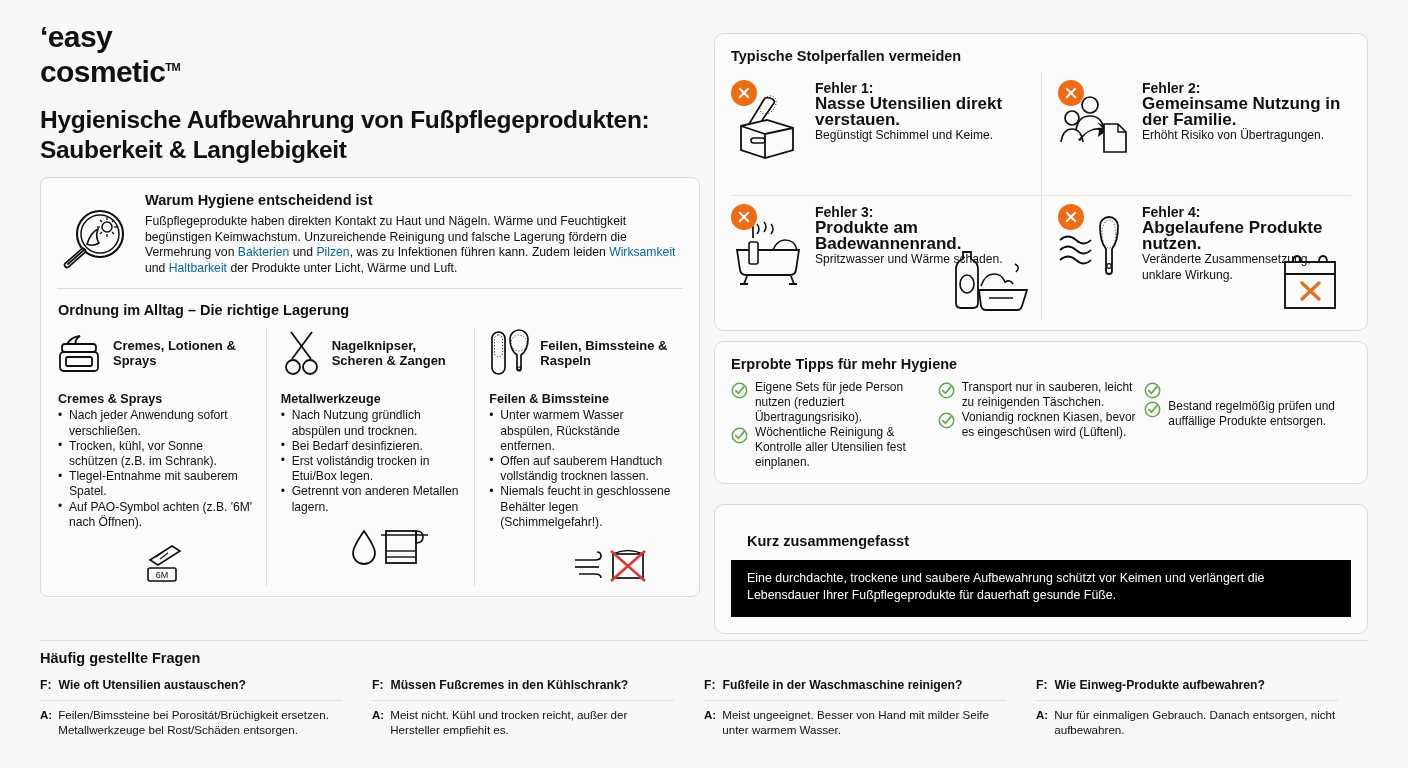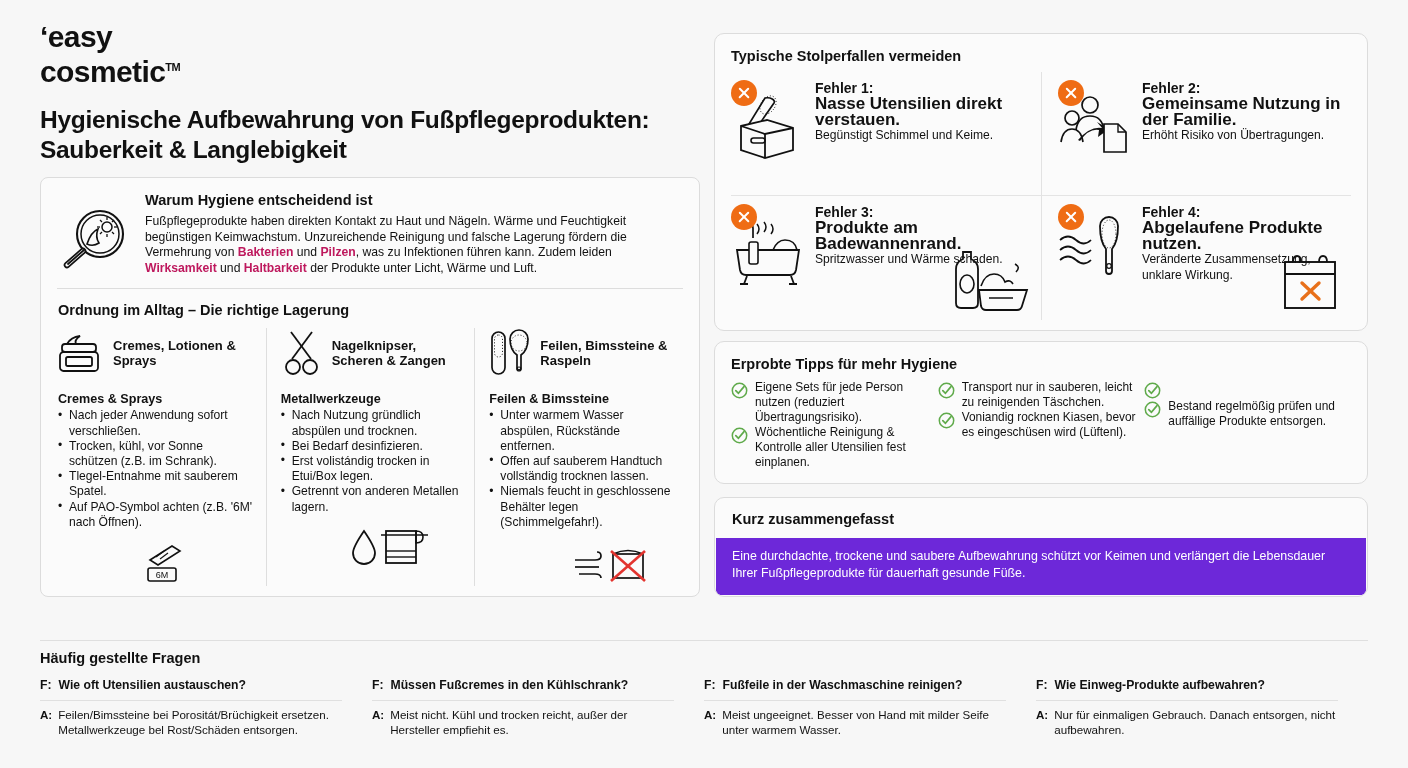--- a/index.html
+++ b/index.html
@@ -45,21 +45,21 @@
 
   
   .why-card { padding: 14px 16px 10px 16px; border-radius: 8px; }
   .why-row { display: flex; gap: 14px; align-items: flex-start; }
   .why-ico { flex: 0 0 74px; padding-top: 16px; }
   .why-body { flex: 1 1 auto; }
   .why-head {
     font-size: 14.5px; font-weight: 700; margin-bottom: 6px;
   }
   .why-text { font-size: 12.2px; line-height: 15.6px; }
-  .hl { color: #be185d; font-weight: 700; }
+  .hl { color: #0369a1; font-weight: 400; }
   .hr-line { height: 1px; background: #dddddd; margin: 12px 0 0 0; }
 
   
   .storage-head { font-size: 14.5px; font-weight: 700; padding: 13px 0 10px 1px; }
   .storage-cols { display: flex; }
   .st-col { flex: 1 1 33.33%; padding: 0 12px 0 0; position: relative; }
   .st-col + .st-col { border-left: 1px solid #dedede; padding-left: 14px; }
   .st-col:nth-child(1) { padding-left: 1px; }
   .st-top { display: flex; align-items: center; gap: 9px; min-height: 50px; }
   .st-top-label { font-size: 13px; font-weight: 700; line-height: 15.5px; }
@@ -123,24 +123,24 @@
 
   
   .tips-card { margin-top: 10px; padding: 14px 16px 12px 16px; }
   .tips-cols { display: flex; }
   .tips-col { flex: 1 1 33.33%; padding-right: 8px; }
   .tip-item { display: flex; gap: 7px; align-items: flex-start; }
   .tip-check { flex: 0 0 17px; margin-top: 2px; }
   .tip-text { font-size: 11.9px; line-height: 15.1px; }
 
   
-  .sum-card { margin-top: 13px; overflow: hidden; padding: 1px; }
+  .sum-card { margin-top: 20px; overflow: hidden; padding: 16px; }
   .sum-head { font-size: 14.5px; font-weight: 700; padding: 12px 16px 11px; }
   .sum-band {
-    background: #6d28d9; color: #fff;
+    background: #000000; color: #fff;
     font-size: 12.4px; line-height: 17.5px;
     padding: 10px 16px 12px;
   }
   svg { display: block; }
 </style>
 </head>
 <body>
 
 <div class="page">
 

